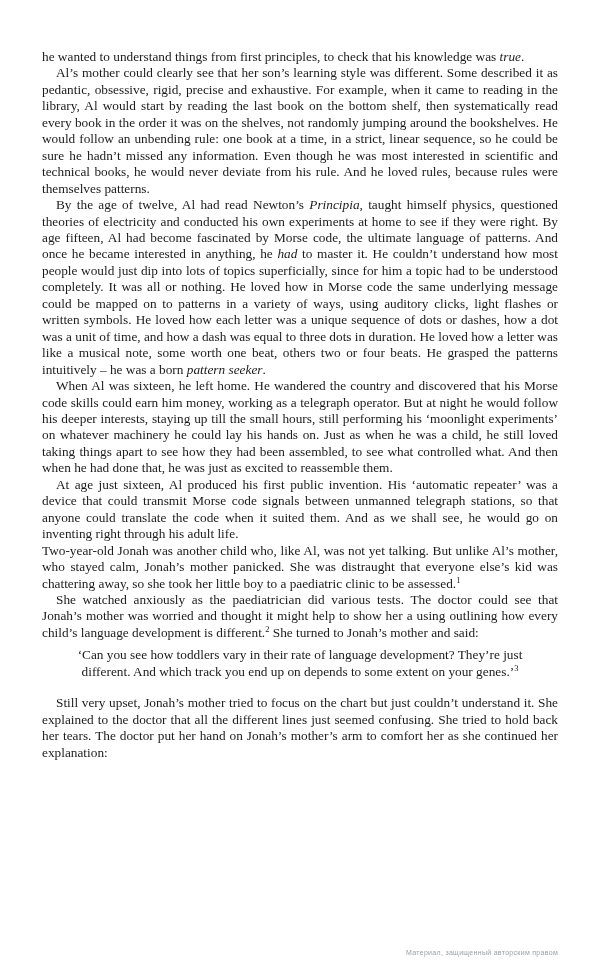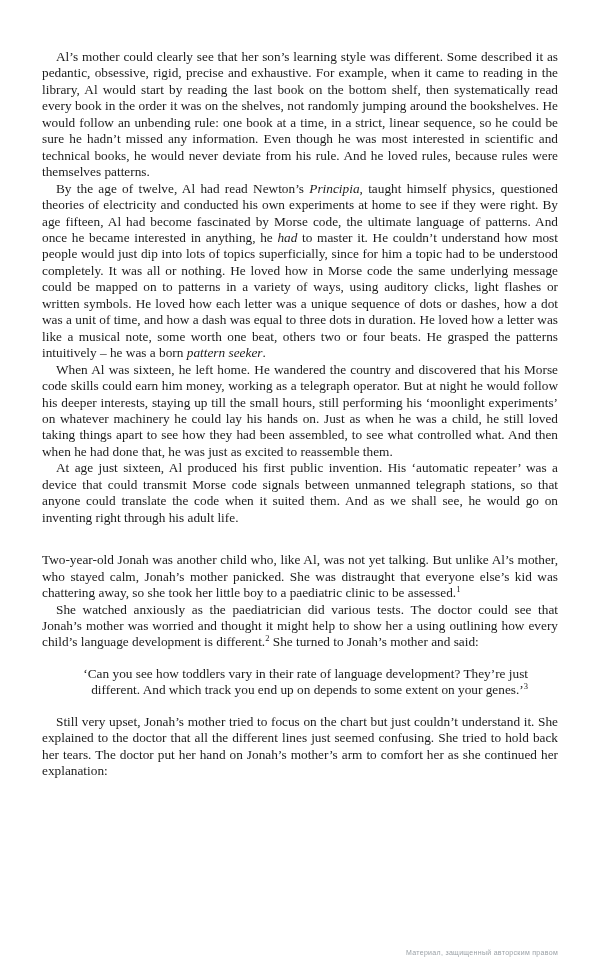--- a/index.html
+++ b/index.html
@@ -26,25 +26,25 @@
     text-align: justify;
   }
   p.para {
     margin: 0;
     padding: 0;
   }
   p.indent {
     text-indent: 14px;
   }
   p.gap {
-    margin-top: 26px;
+    margin-top: 0;
   }
   p.quote {
-    margin: 15px 30px 15px 30px;
-    text-align: right;
+    margin: 6px 30px 15px 30px;
+    text-align: center;
   }
   em {
     font-style: italic;
   }
   sup {
     font-size: 8.5px;
     line-height: 0;
     vertical-align: super;
   }
   .copyright {
@@ -55,20 +55,21 @@
     font-size: 7px;
     color: #9aa0a6;
     letter-spacing: 0.3px;
   }
 </style>
 </head>
 <body>
 
 <div class="page">
   <div class="text-block">
+      <p class="para"><span>he wanted to understand things from first principles, to check that his knowledge was </span><em>true</em><span>.</span></p>
       <p class="para indent"><span>Al’s mother could clearly see that her son’s learning style was different. Some described it as pedantic, obsessive, rigid, precise and exhaustive. For example, when it came to reading in the library, Al would start by reading the last book on the bottom shelf, then systematically read every book in the order it was on the shelves, not randomly jumping around the bookshelves. He would follow an unbending rule: one book at a time, in a strict, linear sequence, so he could be sure he hadn’t missed any information. Even though he was most interested in scientific and technical books, he would never deviate from his rule. And he loved rules, because rules were themselves patterns.</span></p>
       <p class="para indent"><span>By the age of twelve, Al had read Newton’s </span><em>Principia</em><span>, taught himself physics, questioned theories of electricity and conducted his own experiments at home to see if they were right. By age fifteen, Al had become fascinated by Morse code, the ultimate language of patterns. And once he became interested in anything, he </span><em>had</em><span> to master it. He couldn’t understand how most people would just dip into lots of topics superficially, since for him a topic had to be understood completely. It was all or nothing. He loved how in Morse code the same underlying message could be mapped on to patterns in a variety of ways, using auditory clicks, light flashes or written symbols. He loved how each letter was a unique sequence of dots or dashes, how a dot was a unit of time, and how a dash was equal to three dots in duration. He loved how a letter was like a musical note, some worth one beat, others two or four beats. He grasped the patterns intuitively – he was a born </span><em>pattern seeker</em><span>.</span></p>
       <p class="para indent"><span>When Al was sixteen, he left home. He wandered the country and discovered that his Morse code skills could earn him money, working as a telegraph operator. But at night he would follow his deeper interests, staying up till the small hours, still performing his ‘moonlight experiments’ on whatever machinery he could lay his hands on. Just as when he was a child, he still loved taking things apart to see how they had been assembled, to see what controlled what. And then when he had done that, he was just as excited to reassemble them.</span></p>
       <p class="para indent"><span>At age just sixteen, Al produced his first public invention. His ‘automatic repeater’ was a device that could transmit Morse code signals between unmanned telegraph stations, so that anyone could translate the code when it suited them. And as we shall see, he would go on inventing right through his adult life.</span></p>
       <p class="para gap"><span>Two-year-old Jonah was another child who, like Al, was not yet talking. But unlike Al’s mother, who stayed calm, Jonah’s mother panicked. She was distraught that everyone else’s kid was chattering away, so she took her little boy to a paediatric clinic to be assessed.</span><sup>1</sup></p>
       <p class="para indent"><span>She watched anxiously as the paediatrician did various tests. The doctor could see that Jonah’s mother was worried and thought it might help to show her a using outlining how every child’s language development is different.</span><sup>2</sup><span>  She turned to Jonah’s mother and said:</span></p>
       <p class="para quote"><span>‘Can you see how toddlers vary in their rate of language development? They’re just different. And which track you end up on depends to some extent on your genes.’</span><sup>3</sup></p>
       <p class="para indent"><span>Still very upset, Jonah’s mother tried to focus on the chart but just couldn’t understand it. She explained to the doctor that all the different lines just seemed confusing. She tried to hold back her tears. The doctor put her hand on Jonah’s mother’s arm to comfort her as she continued her explanation:</span></p>
     </div>
   <div class="copyright">Материал, защищенный авторским правом</div>

